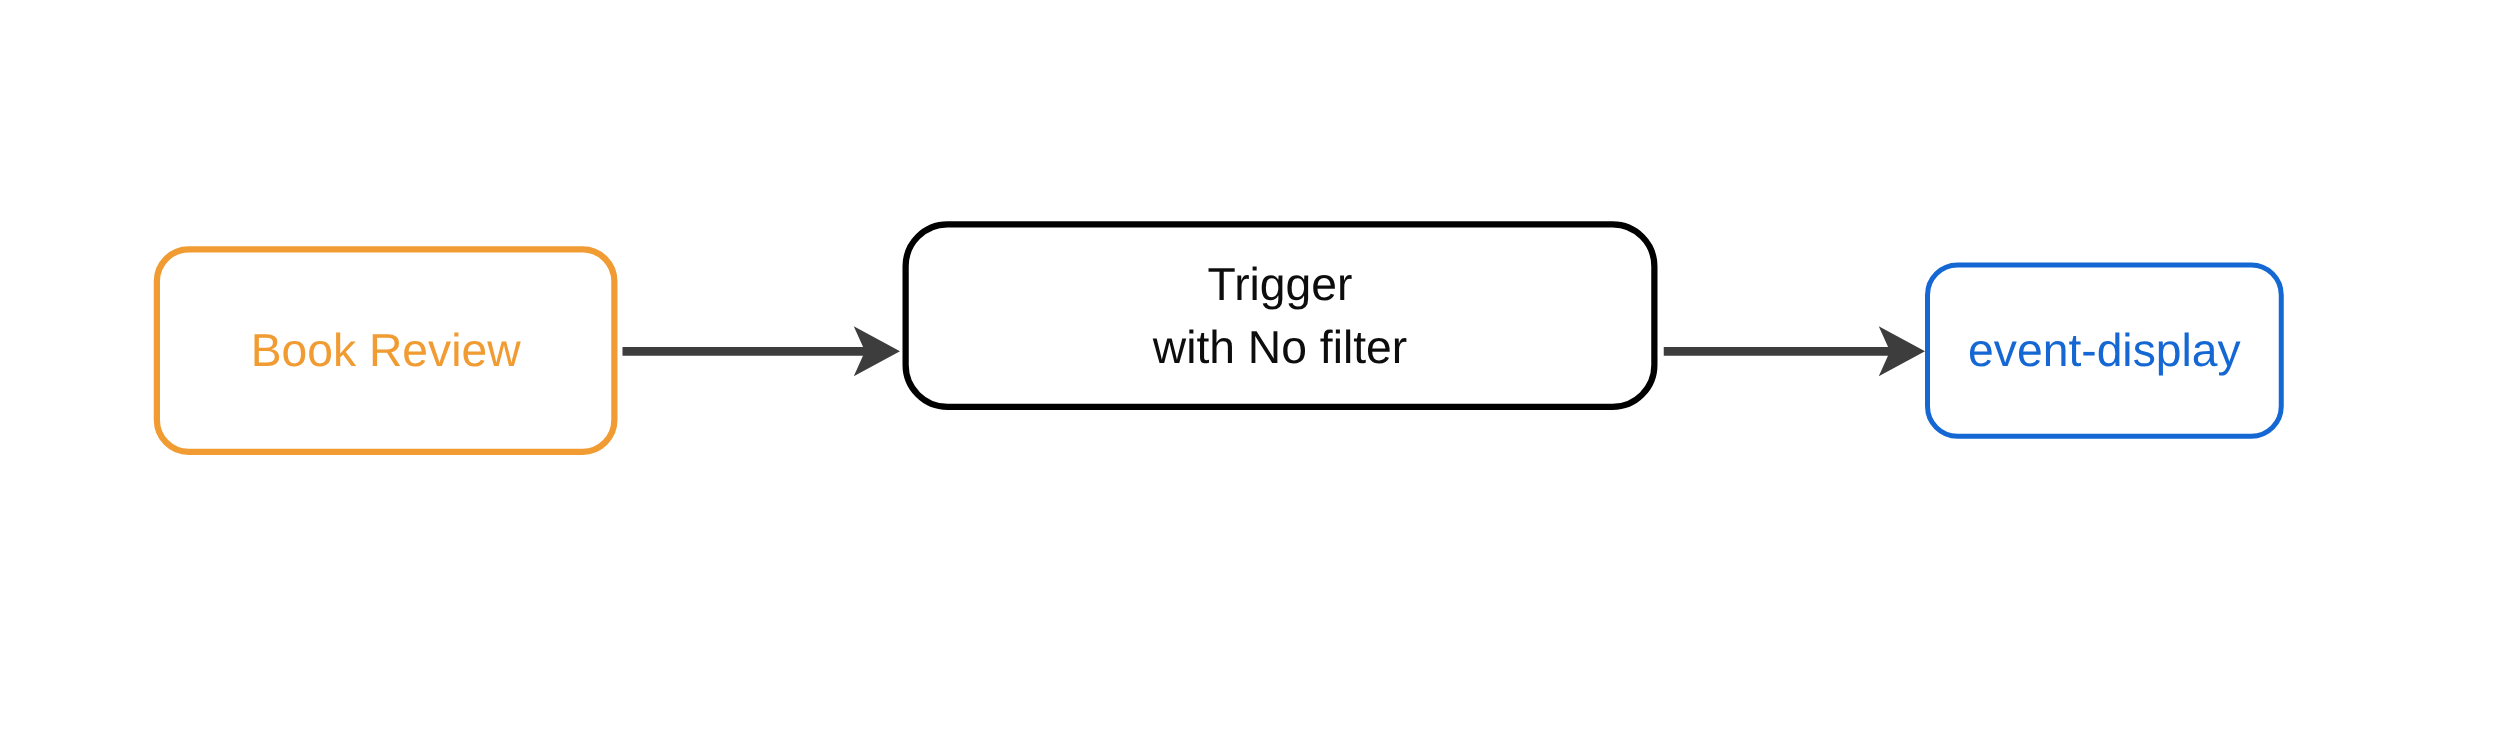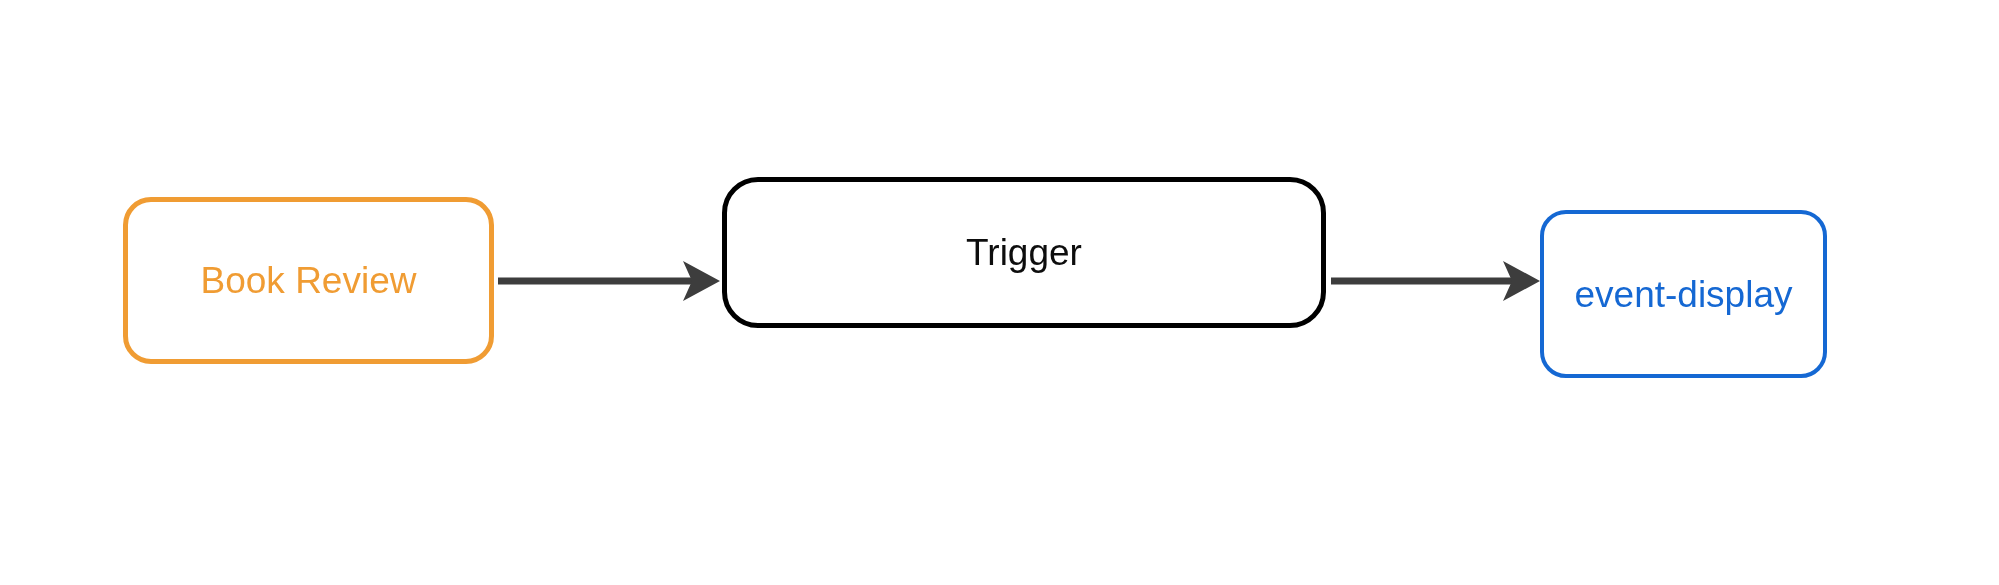--- a/index.html
+++ b/index.html
@@ -51,21 +51,21 @@
     height: 151px;
     border: 5px solid #000000; 
     border-radius: 36px;
     font-size: 37px;
     line-height: 50px;
   }
   .node-display {
     left: 1540px;
     top: 210px;
     width: 287px;
-    height: 168px;
+    height: 141px;
     border: 4px solid #1568d3; 
     border-radius: 26px;
     font-size: 37px;
     line-height: 45px;
   }
   .node span {
     display: block;
   }
 </style>
 </head>
@@ -83,19 +83,20 @@
       <polygon points="1540,281 1503,301 1512,281 1503,261" fill="#3d3d3d"></polygon>
     </g>
   </svg>
 
   <div class="node node-broker" style="border-color: rgb(240, 156, 51); color: rgb(240, 156, 51); background-color: rgb(255, 255, 255);">
     <span>Book Review</span>
   </div>
 
   <div class="node node-trigger" style="border-color: rgb(0, 0, 0); color: rgb(13, 13, 13); background-color: rgb(255, 255, 255);">
     <span>Trigger</span>
+    <span>with No filter</span>
   </div>
 
   <div class="node node-display" style="border-color: rgb(21, 104, 211); color: rgb(21, 104, 211); background-color: rgb(255, 255, 255);">
     <span>event-display</span>
   </div>
 
 </div>
 
 </body></html>

